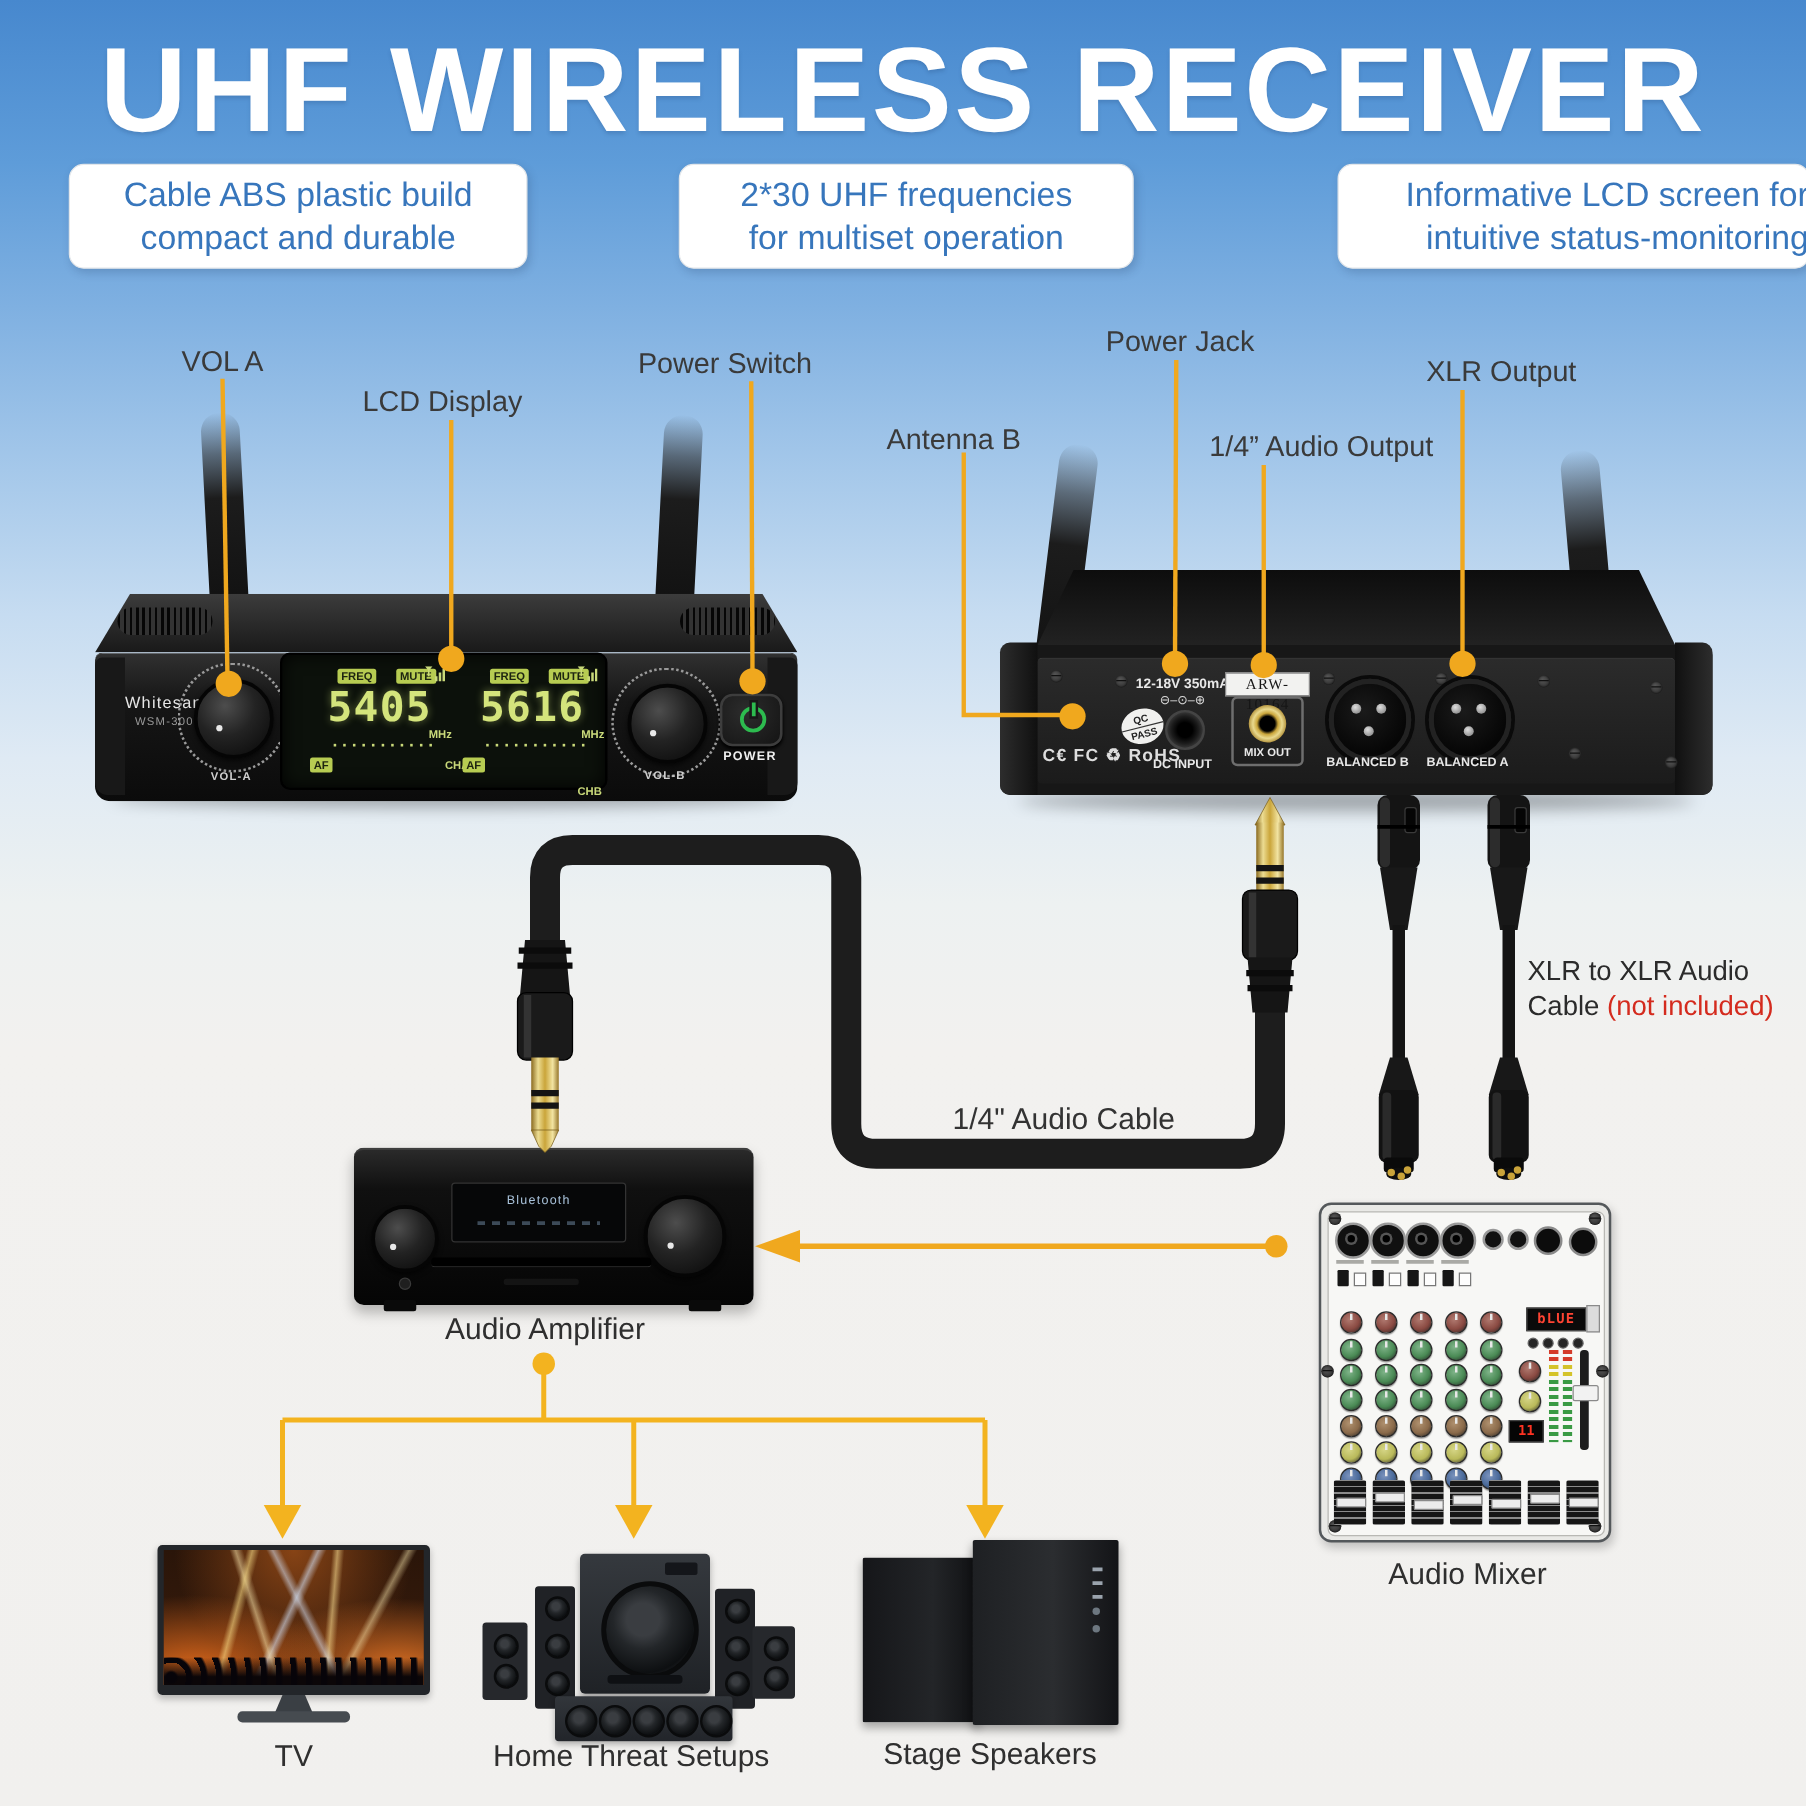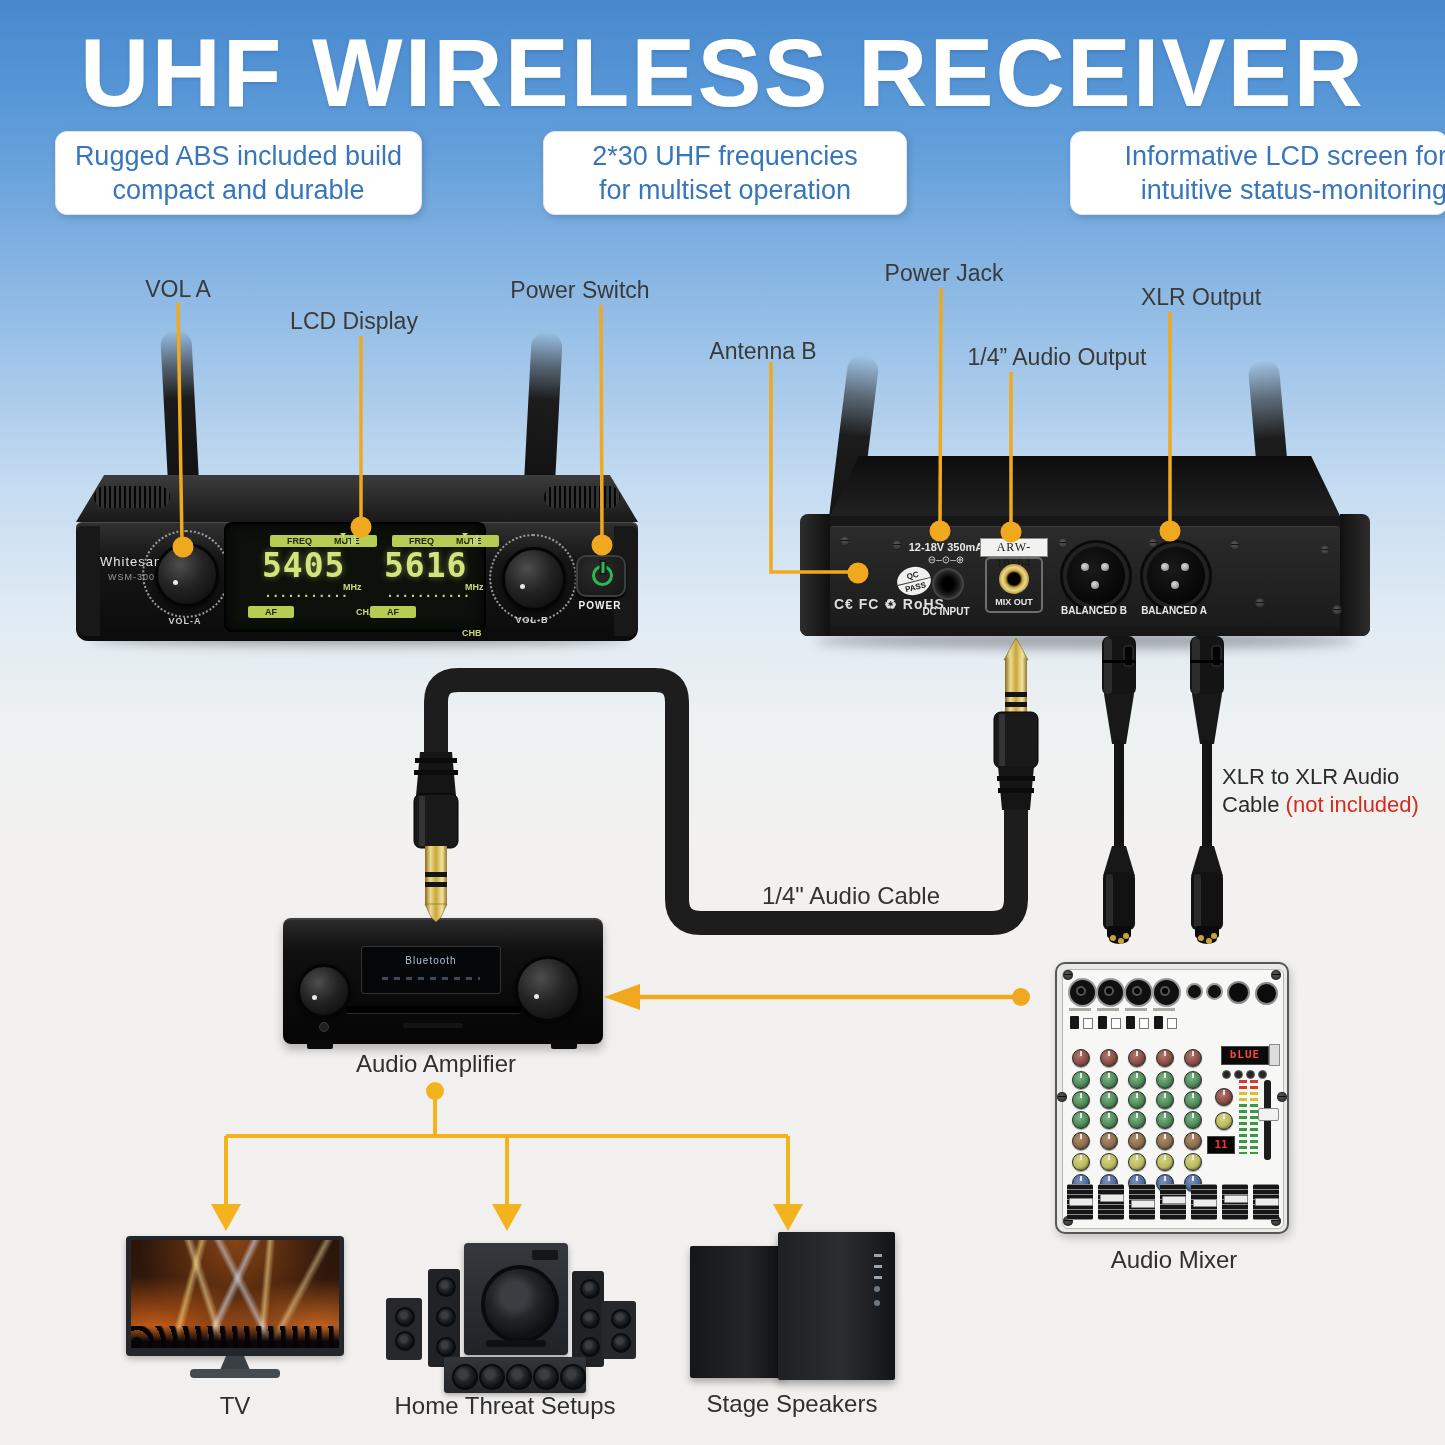--- a/index.html
+++ b/index.html
@@ -20,21 +20,21 @@
   .device-label{font-size:24px;color:#2f2f2f;}
   
   .antenna{position:absolute;width:31px;border-radius:15px 15px 4px 4px;
     background:linear-gradient(to top,#121212 0%,#1c1c1c 55%,rgba(28,28,28,.55) 78%,rgba(28,28,28,0) 100%);}
   .knob{position:absolute;border-radius:50%;background:radial-gradient(circle at 38% 32%,#4d4d4d,#232323 45%,#0c0c0c 90%);
     border:3px solid #050505;box-shadow:0 2px 4px rgba(0,0,0,.6);}
   .knob:after{content:'';position:absolute;left:26%;top:58%;width:5px;height:5px;border-radius:50%;background:#e8e8e8;}
   .knob-ring{position:absolute;border-radius:50%;border:2px dotted #9a9a9a;}
   .small-wlabel{position:absolute;font-size:9px;color:#cfcfcf;font-weight:bold;letter-spacing:1px;}
   .lcd-badge{position:absolute;font-size:9px;font-weight:bold;background:#b7cc52;color:#1d2410;
-    padding:1px 17px;border-radius:2px;line-height:10px;}
+    padding:1px 3px;border-radius:2px;line-height:10px;}
   .lcd-half{position:absolute;top:0;width:126px;height:106px;}
   .lcd-digits{position:absolute;left:22px;top:22px;font-family:"DejaVu Sans Mono",monospace;
     font-size:33px;font-weight:bold;color:#D4E47C;letter-spacing:1px;text-shadow:0 0 7px rgba(210,230,120,.45);}
   .lcd-small{position:absolute;font-size:9px;color:#c9d97a;font-weight:bold;}
   .lcd-dots{position:absolute;left:26px;top:64px;font-size:14px;color:#c9d97a;letter-spacing:3px;font-weight:bold;}
   .screw{position:absolute;width:10px;height:10px;border-radius:50%;background:radial-gradient(circle at 40% 35%,#555,#2b2b2b);box-shadow:inset 0 0 2px #000;}
   .screw:after{content:'';position:absolute;left:1px;right:1px;top:4px;height:1px;background:#111;}
   .backtext{position:absolute;color:#e8e8e8;font-weight:bold;}
   .xlr-male{position:absolute;width:58px;height:58px;border-radius:50%;
     background:radial-gradient(circle at 42% 38%,#1a1a1a,#060606 70%);border:4px solid #222;box-shadow:0 0 0 3px #0a0a0a,0 2px 3px #000;}
@@ -52,21 +52,21 @@
     transform:translateX(-50%);box-shadow:0 0 0 2px #181818;}
 </style>
 </head>
 <body>
 
 <div id="stage">
 
   <div class="abs title">UHF WIRELESS RECEIVER</div>
 
   <div class="abs feature" style="left:55px;width:365px;">
-    <span>Rugged ABS included build</span>
+    <span>Cable ABS plastic build</span>
     <span>compact and durable</span>
   </div>
   <div class="abs feature" style="left:543px;width:362px;">
     <span>2*30 UHF frequencies</span>
     <span>for multiset operation</span>
   </div>
   <div class="abs feature" style="left:1070px;width:376px;text-align:right;">
     <span>Informative LCD screen for</span>
     <span>intuitive status-monitoring</span>
   </div>

